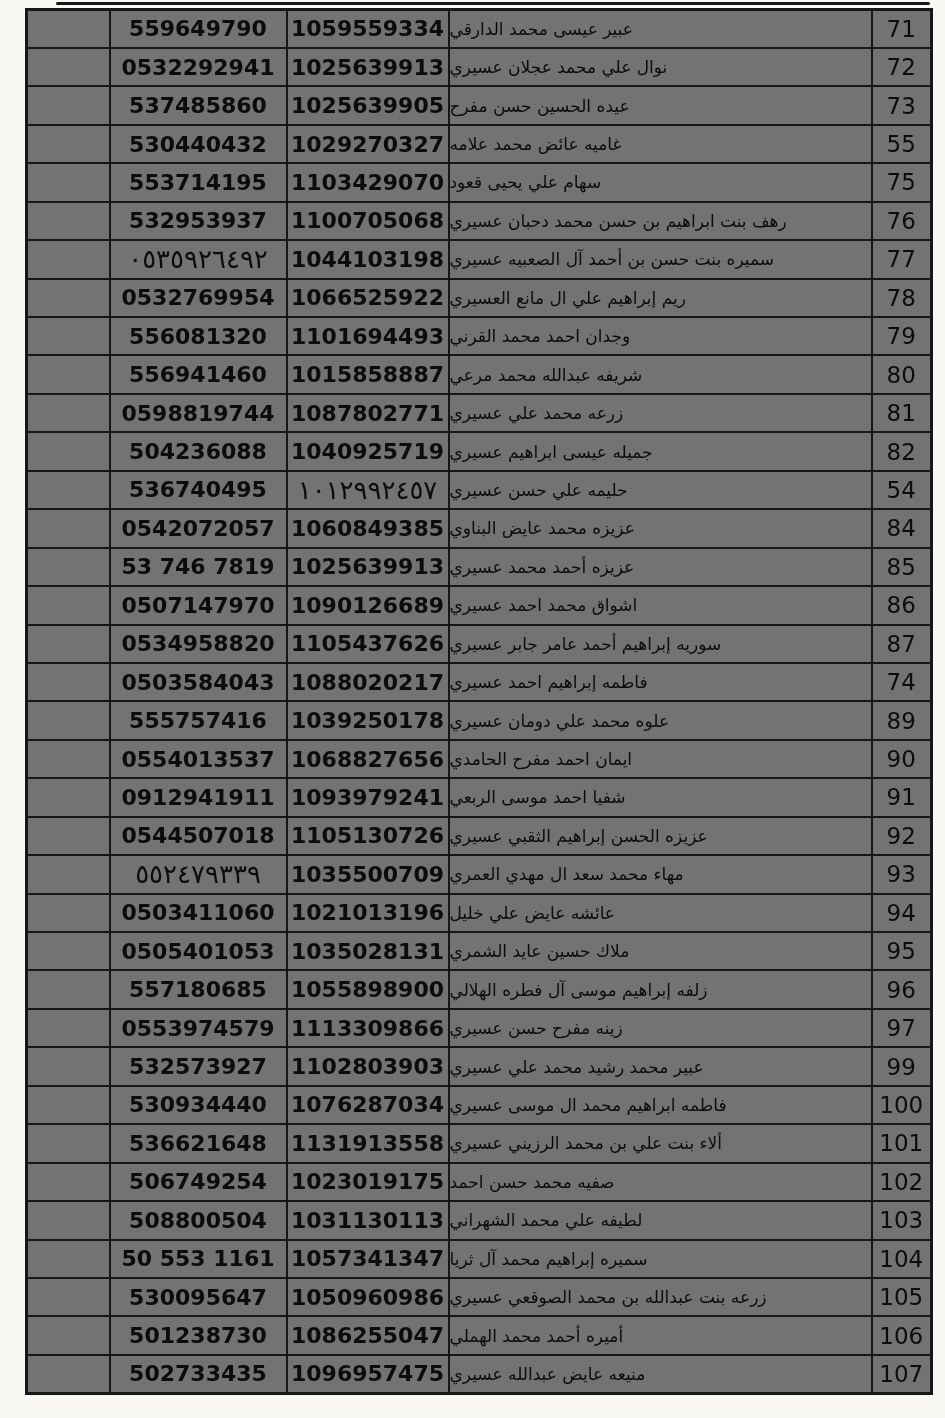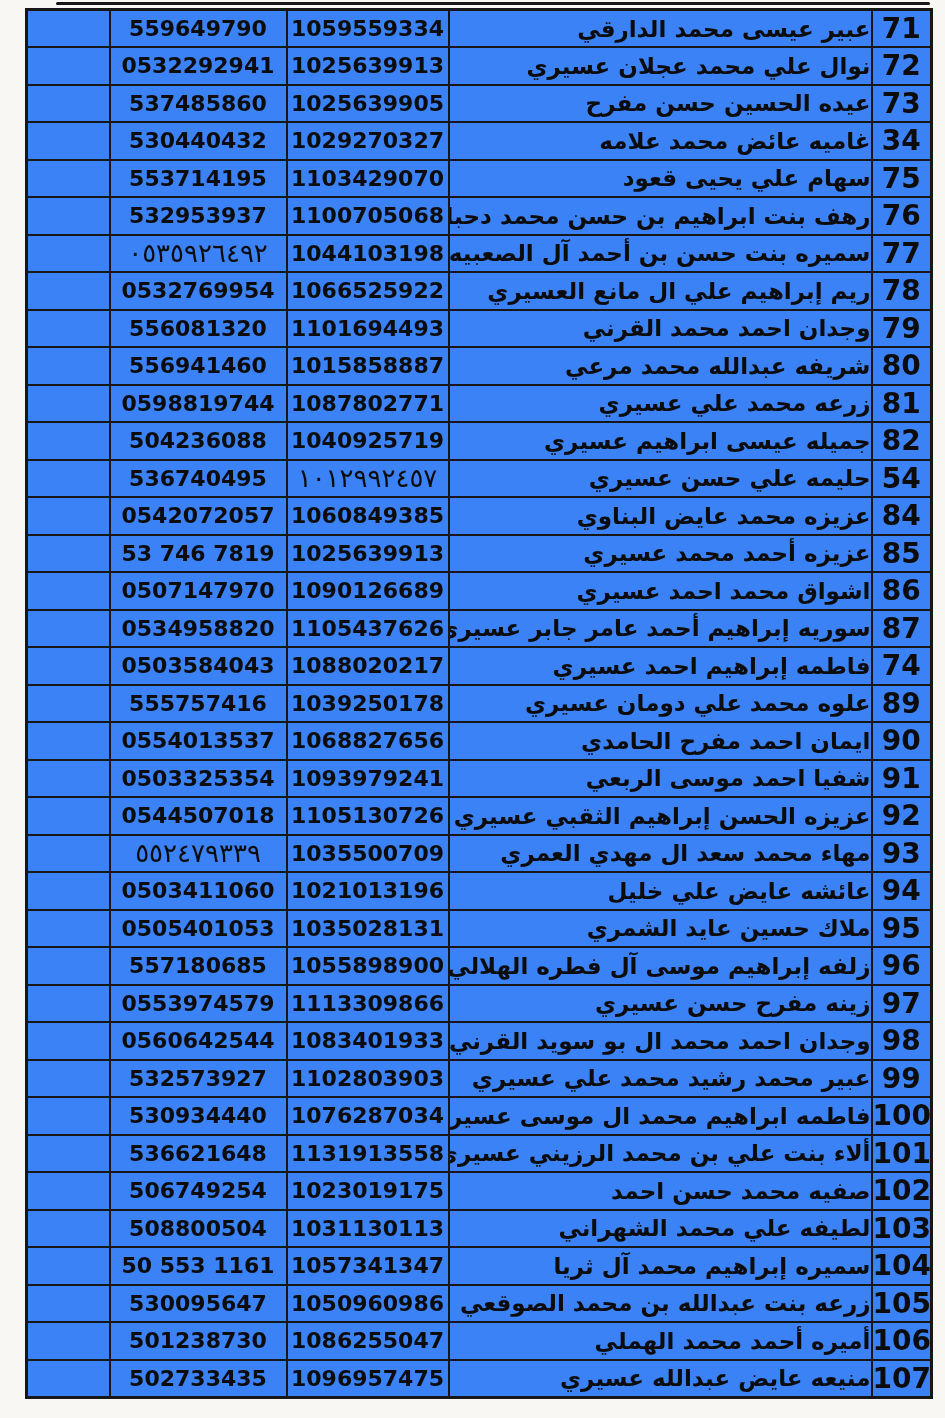--- a/index.html
+++ b/index.html
@@ -12,21 +12,21 @@
     color:#0c0c0c;
   }
   .top-sliver{
     position:absolute;top:2px;left:56px;width:874px;height:3px;
     background:#171717;border-radius:2px;
   }
   table.roster{
     position:absolute;top:8px;left:25px;
     width:905px;height:1387px;
     border-collapse:collapse;table-layout:fixed;
-    background:#3b82f6;
+    background:#737373;
     border:3px solid #171717;
   }
   table.roster tr{height:37.5px;}
   table.roster td{
     border:2.5px solid #171717;
     padding:0;
     vertical-align:middle;
     overflow:hidden;
     white-space:nowrap;
   }
@@ -37,30 +37,30 @@
   col.c-no{width:60px;}
   td.num{
     text-align:center;
     direction:ltr;
     font-weight:bold;
     font-size:22px;
     letter-spacing:0px;
   }
   td.col-name{
     direction:rtl;
-    text-align:right;
+    text-align:left;
     padding-right:3px;
-    font-weight:bold;
-    font-size:23px;
+    font-weight:normal;
+    font-size:17px;
   }
   td.col-no{
     text-align:center;
     direction:ltr;
-    font-weight:bold;
-    font-size:28px;
+    font-weight:normal;
+    font-size:23px;
   }
   td.eastern{
     font-weight:normal;
     font-size:26px;
     letter-spacing:1px;
   }
 </style>
 </head>
 <body>
 
@@ -94,21 +94,21 @@
         <td class="num col-phone">537485860</td>
         <td class="num col-id">1025639905</td>
         <td class="col-name">عيده الحسين حسن مفرح</td>
         <td class="col-no">73</td>
       </tr>
       <tr>
         <td class="col-blank"></td>
         <td class="num col-phone">530440432</td>
         <td class="num col-id">1029270327</td>
         <td class="col-name">غاميه عائض محمد علامه</td>
-        <td class="col-no">34</td>
+        <td class="col-no">55</td>
       </tr>
       <tr>
         <td class="col-blank"></td>
         <td class="num col-phone">553714195</td>
         <td class="num col-id">1103429070</td>
         <td class="col-name">سهام علي يحيى قعود</td>
         <td class="col-no">75</td>
       </tr>
       <tr>
         <td class="col-blank"></td>
@@ -210,21 +210,21 @@
       </tr>
       <tr>
         <td class="col-blank"></td>
         <td class="num col-phone">0554013537</td>
         <td class="num col-id">1068827656</td>
         <td class="col-name">ايمان احمد مفرح الحامدي</td>
         <td class="col-no">90</td>
       </tr>
       <tr>
         <td class="col-blank"></td>
-        <td class="num col-phone">0503325354</td>
+        <td class="num col-phone">0912941911</td>
         <td class="num col-id">1093979241</td>
         <td class="col-name">شفيا احمد موسى الربعي</td>
         <td class="col-no">91</td>
       </tr>
       <tr>
         <td class="col-blank"></td>
         <td class="num col-phone">0544507018</td>
         <td class="num col-id">1105130726</td>
         <td class="col-name">عزيزه الحسن إبراهيم الثقبي عسيري</td>
         <td class="col-no">92</td>
@@ -259,27 +259,20 @@
       </tr>
       <tr>
         <td class="col-blank"></td>
         <td class="num col-phone">0553974579</td>
         <td class="num col-id">1113309866</td>
         <td class="col-name">زينه مفرح حسن عسيري</td>
         <td class="col-no">97</td>
       </tr>
       <tr>
         <td class="col-blank"></td>
-        <td class="num col-phone">0560642544</td>
-        <td class="num col-id">1083401933</td>
-        <td class="col-name">وجدان احمد محمد ال بو سويد القرني</td>
-        <td class="col-no">98</td>
-      </tr>
-      <tr>
-        <td class="col-blank"></td>
         <td class="num col-phone">532573927</td>
         <td class="num col-id">1102803903</td>
         <td class="col-name">عبير محمد رشيد محمد علي عسيري</td>
         <td class="col-no">99</td>
       </tr>
       <tr>
         <td class="col-blank"></td>
         <td class="num col-phone">530934440</td>
         <td class="num col-id">1076287034</td>
         <td class="col-name">فاطمه ابراهيم محمد ال موسى عسيري</td>

